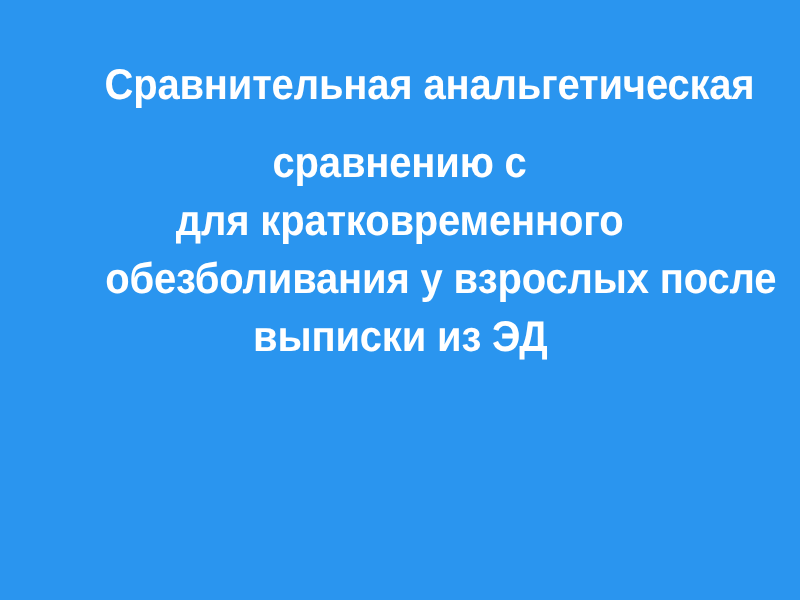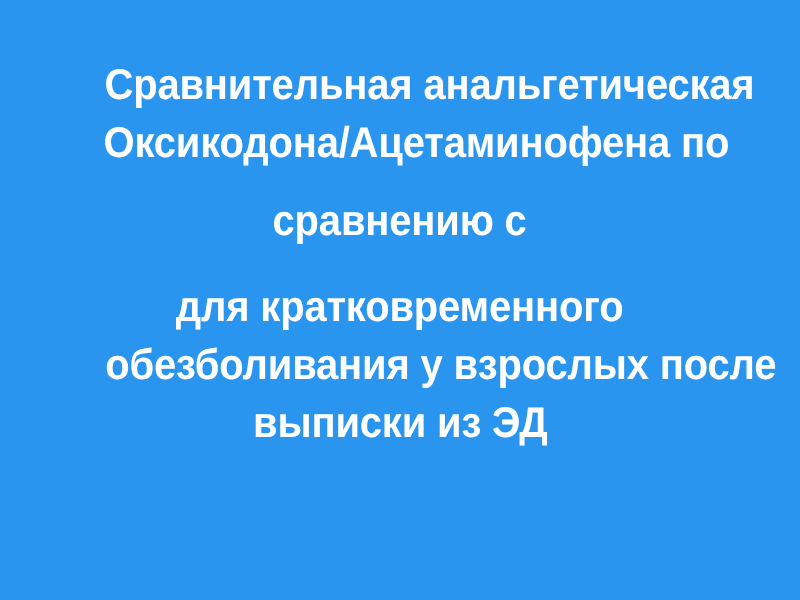--- a/index.html
+++ b/index.html
@@ -48,19 +48,18 @@
     transform: scaleX(0.93);
     transform-origin: center center;
   }
 </style>
 </head>
 <body style="background: rgb(42, 149, 239);">
 
 <div id="slide" style="background: rgb(42, 149, 239);">
   <div id="title-block">
     <div class="title-line" style="color: rgb(255, 255, 255);"><span>Сравнительная анальгетическая</span></div>
-    <div class="title-line" style="color: rgb(255, 255, 255);"><span>Оксикодона/Ацетаминофена по</span></div>
     <div class="title-line" style="color: rgb(255, 255, 255); margin-top: 20px;"><span>сравнению с</span></div>
-    <div class="title-line" style="color: rgb(255, 255, 255); margin-top: 28px;"><span>для кратковременного</span></div>
+    <div class="title-line" style="color: rgb(255, 255, 255);"><span>для кратковременного</span></div>
     <div class="title-line" style="color: rgb(255, 255, 255);"><span>обезболивания у взрослых после</span></div>
     <div class="title-line" style="color: rgb(255, 255, 255);"><span>выписки из ЭД</span></div>
   </div>
 </div>
 
 </body></html>

